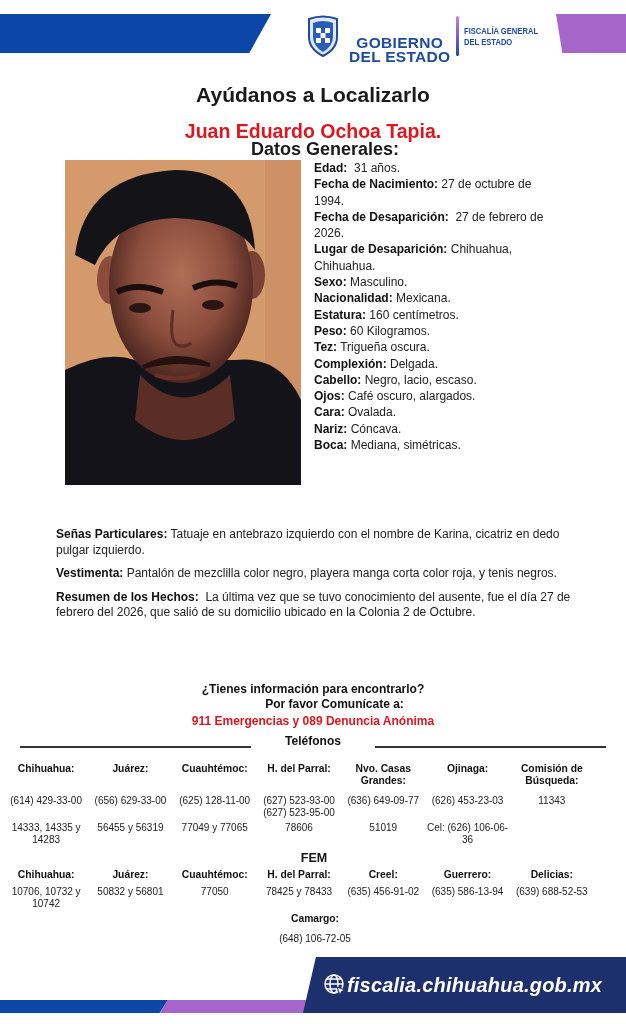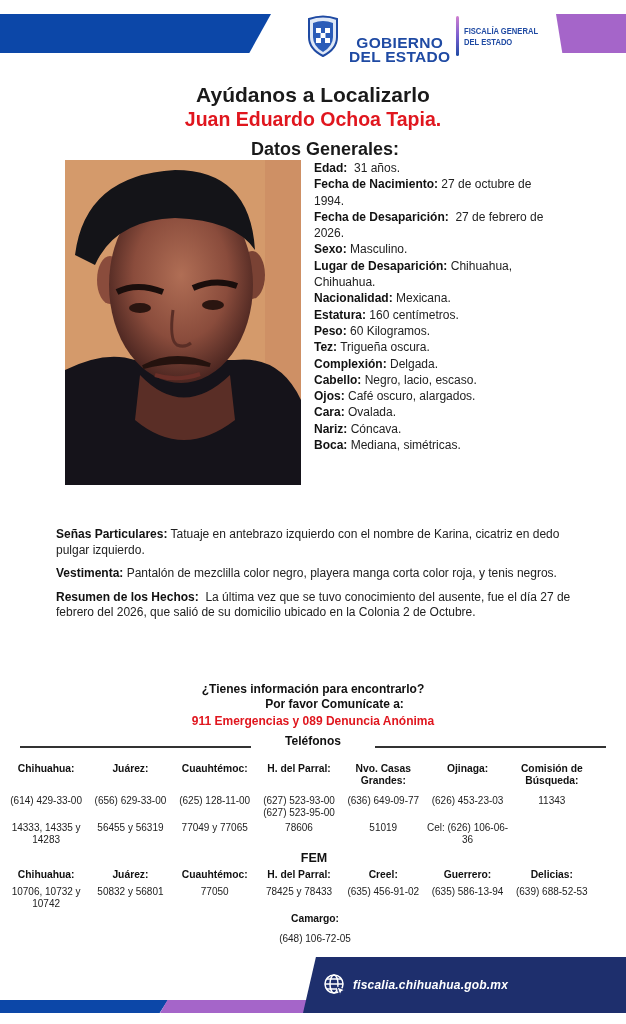--- a/index.html
+++ b/index.html
@@ -36,21 +36,21 @@
       font-size: 9.5px; line-height: 11px; transform: scaleX(0.8); transform-origin: left center;
       white-space: nowrap;
     }
 
     
     .title-main {
       position: absolute; left: 0; width: 626px; top: 83px; text-align: center;
       font-weight: bold; font-size: 21px; color: #1a1a1a;
     }
     .title-name {
-      position: absolute; left: 0; width: 626px; top: 108px; text-align: center;
+      position: absolute; left: 0; width: 626px; top: 120px; text-align: center;
       font-weight: bold; font-size: 19.5px; color: #e0161e;
     }
     .title-datos {
       position: absolute; left: 10px; width: 626px; top: 139px; text-align: center;
       font-weight: bold; font-size: 18px; color: #1a1a1a; padding-left: 4px;
     }
 
     
     .photo {
       position: absolute; left: 65px; top: 160px; width: 236px; height: 325px; overflow: hidden;
@@ -115,21 +115,21 @@
       position: absolute; left: 160px; top: 1000px; width: 150px; height: 13px; background: #a565c9;
       clip-path: polygon(5% 0, 100% 0, 100% 100%, 0 100%);
     }
     .foot-navy {
       position: absolute; left: 303px; top: 957px; width: 323px; height: 56px; background: #1e2f6d;
       clip-path: polygon(4% 0, 100% 0, 100% 100%, 0 100%);
       display: flex; align-items: center;
     }
     .foot-navy .globe { margin-left: 20px; width: 24px; height: 24px; }
     .foot-navy .url {
-      margin-left: 6px; color: #ffffff; font-weight: bold; font-style: italic; font-size: 12px;
+      color: #ffffff; font-weight: bold; font-style: italic; font-size: 20px;
       letter-spacing: 0.2px; white-space: nowrap;
     }
   </style>
 </head>
 <body>
 
 <div class="top-blue"></div>
 <div class="top-purple"></div>
 <div class="logo-wrap">
   <div class="shield">
@@ -192,22 +192,22 @@
     <path d="M78 207 Q110 190 145 205 Q112 198 78 207 Z" fill="#24120e" stroke="#24120e" stroke-width="4"></path>
 
     <path d="M90 215 Q112 222 135 214" stroke="#6a2f28" stroke-width="4" fill="none"></path>
   </svg>
 </div>
 
 <div class="details">
   <div class="row"><b>Edad:</b><span style="white-space:pre-wrap">  31 años.</span></div>
   <div class="row"><b>Fecha de Nacimiento:</b><span> 27 de octubre de 1994.</span></div>
   <div class="row"><b>Fecha de Desaparición:</b><span style="white-space:pre-wrap">  27 de febrero de 2026.</span></div>
+  <div class="row"><b>Lugar de Desaparición:</b><span> Chihuahua, Chihuahua.</span></div>
   <div class="row"><b>Sexo:</b><span> Masculino.</span></div>
-  <div class="row"><b>Lugar de Desaparición:</b><span> Chihuahua, Chihuahua.</span></div>
   <div class="row"><b>Nacionalidad:</b><span> Mexicana.</span></div>
   <div class="row"><b>Estatura:</b><span> 160 centímetros.</span></div>
   <div class="row"><b>Peso:</b><span> 60 Kilogramos.</span></div>
   <div class="row"><b>Tez:</b><span> Trigueña oscura.</span></div>
   <div class="row"><b>Complexión:</b><span> Delgada.</span></div>
   <div class="row"><b>Cabello:</b><span> Negro, lacio, escaso.</span></div>
   <div class="row"><b>Ojos:</b><span> Café oscuro, alargados.</span></div>
   <div class="row"><b>Cara:</b><span> Ovalada.</span></div>
   <div class="row"><b>Nariz:</b><span> Cóncava.</span></div>
   <div class="row"><b>Boca:</b><span> Mediana, simétricas.</span></div>

